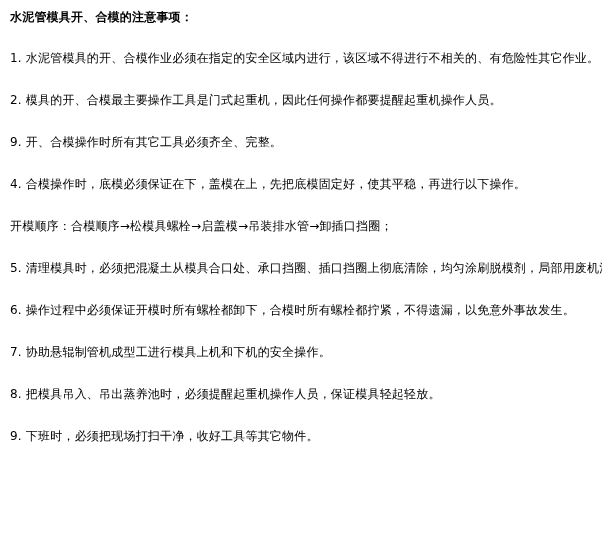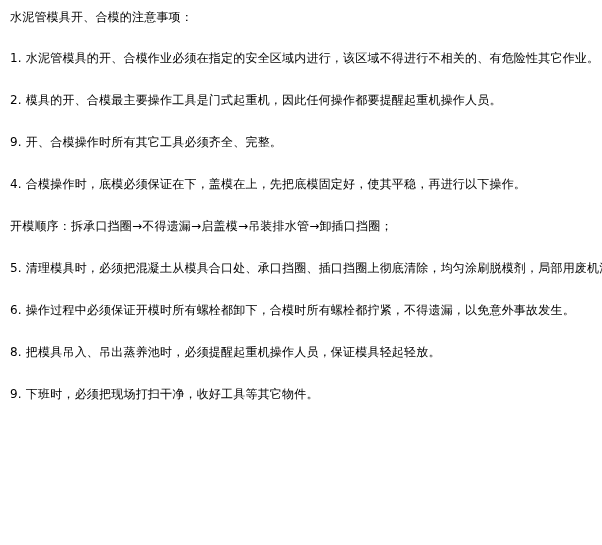--- a/index.html
+++ b/index.html
@@ -13,21 +13,21 @@
     font-family: "DejaVu Sans", "Liberation Sans", sans-serif;
     color: #000000;
     overflow: hidden;
   }
   .doc {
     padding: 8px 10px 0 10px;
     box-sizing: border-box;
   }
   .doc-title {
     font-size: 12px;
-    font-weight: normal;
+    font-weight: bold;
     line-height: 18px;
     margin: 0 0 22px 0;
     letter-spacing: 0.2px;
   }
   .para {
     font-size: 12px;
     line-height: 20px;
     margin: 0 0 22px 0;
     letter-spacing: 0.2px;
     white-space: nowrap;
@@ -38,18 +38,19 @@
 </style>
 </head>
 <body>
 
 <div class="doc">
   <p class="doc-title">水泥管模具开、合模的注意事项：</p>
   <p class="para">1. 水泥管模具的开、合模作业必须在指定的安全区域内进行，该区域不得进行不相关的、有危险性其它作业。</p>
   <p class="para">2. 模具的开、合模最主要操作工具是门式起重机，因此任何操作都要提醒起重机操作人员。</p>
   <p class="para">9. 开、合模操作时所有其它工具必须齐全、完整。</p>
   <p class="para">4. 合模操作时，底模必须保证在下，盖模在上，先把底模固定好，使其平稳，再进行以下操作。</p>
-  <p class="para">开模顺序：拆承口挡圈→不得遗漏→启盖模→吊装排水管→卸插口挡圈；</p>
+  <p class="para">开模顺序：合模顺序→松模具螺栓→启盖模→吊装排水管→卸插口挡圈；</p>
   <p class="para">5. 清理模具时，必须把混凝土从模具合口处、承口挡圈、插口挡圈上彻底清除，均匀涂刷脱模剂，局部用废机油。</p>
   <p class="para">6. 操作过程中必须保证开模时所有螺栓都卸下，合模时所有螺栓都拧紧，不得遗漏，以免意外事故发生。</p>
+  <p class="para">7. 协助悬辊制管机成型工进行模具上机和下机的安全操作。</p>
   <p class="para">8. 把模具吊入、吊出蒸养池时，必须提醒起重机操作人员，保证模具轻起轻放。</p>
   <p class="para">9. 下班时，必须把现场打扫干净，收好工具等其它物件。</p>
 </div>
 
 </body></html>

